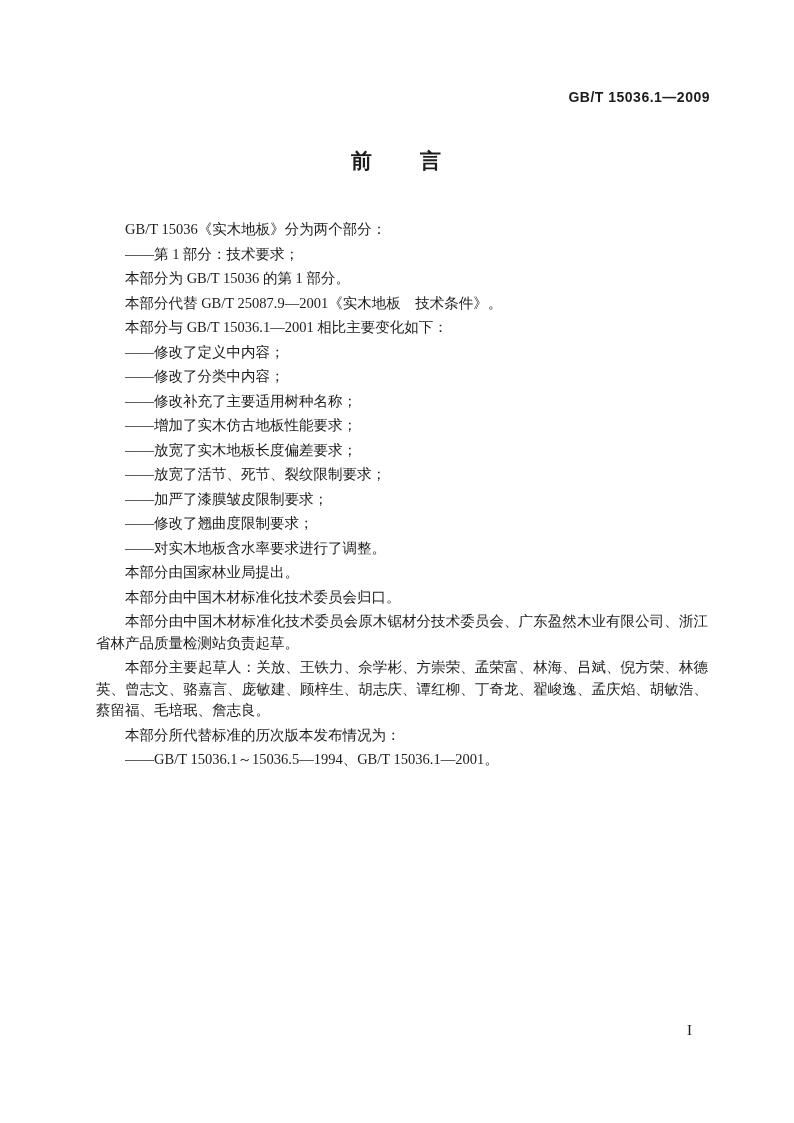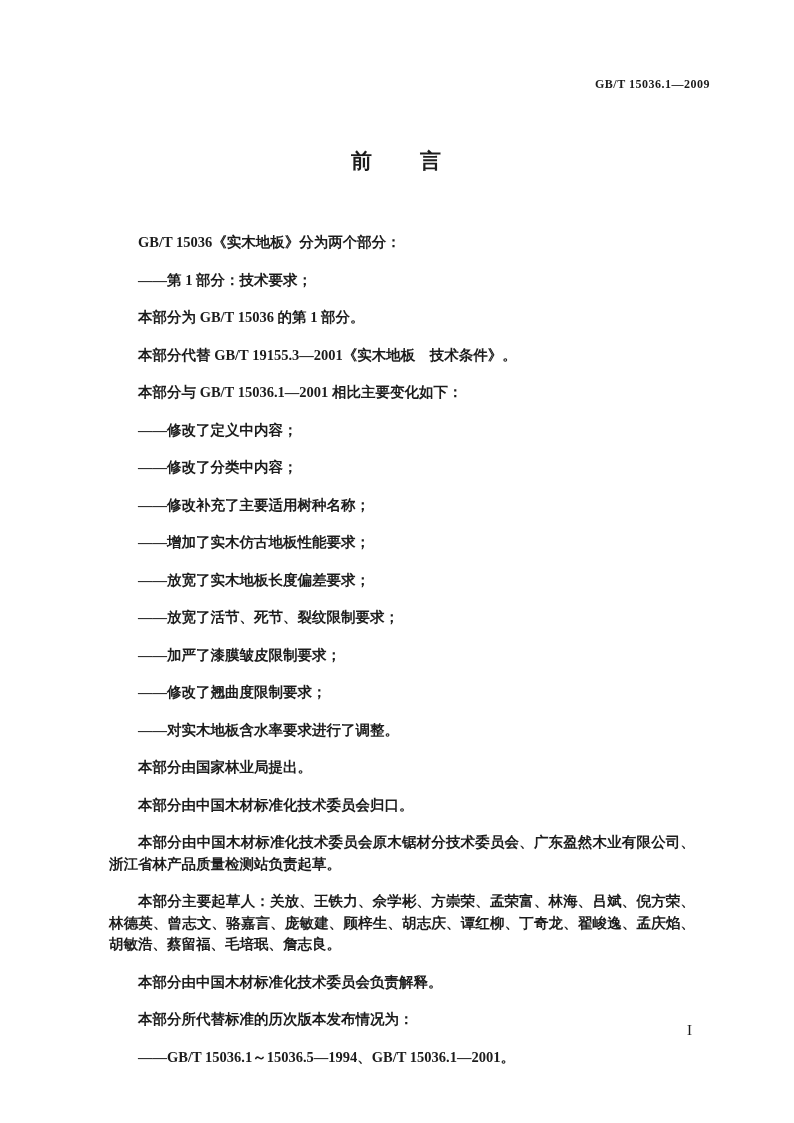--- a/index.html
+++ b/index.html
@@ -12,26 +12,26 @@
     width: 794px;
     height: 1123px;
     margin: 0 auto;
     background: #ffffff;
     font-family: "Liberation Serif", serif;
     color: #1c1c1c;
     overflow: hidden;
   }
   .doc-number {
     position: absolute;
-    top: 77px;
+    top: 89px;
     right: 84px;
-    font-size: 12px;
+    font-size: 14px;
     font-weight: bold;
     letter-spacing: 0.5px;
-    font-family: Liberation Serif, serif;
+    font-family: Liberation Sans, sans-serif;
   }
   .fore-title {
     position: absolute;
     top: 147px;
     left: 0;
     width: 100%;
     text-align: center;
     font-size: 21px;
     font-weight: bold;
     font-family: "Liberation Sans", sans-serif;
@@ -40,23 +40,22 @@
   .doc-body {
     position: absolute;
     left: 93px;
     top: 216px;
     width: 618px;
     font-size: 14.5px;
     line-height: 21.5px;
     text-align: justify;
   }
   .doc-body p {
-    margin: 16px;
+    margin: 3px;
     padding: 0;
-    font-weight: bold;
   }
   .doc-body p.indent {
     text-indent: 2em;
   }
   .page-number {
     position: absolute;
     top: 1022px;
     right: 102px;
     font-size: 15px;
     font-family: "Liberation Serif", serif;
@@ -68,35 +67,34 @@
 <div class="page">
 
   <div class="doc-number">GB/T 15036.1—2009</div>
 
   <div class="fore-title">前　　言</div>
 
   <div class="doc-body" id="doc-body">
       <p class="indent">GB/T 15036《实木地板》分为两个部分：</p>
       <p class="indent">——第 1 部分：技术要求；</p>
       <p class="indent">本部分为 GB/T 15036 的第 1 部分。</p>
-      <p class="indent">本部分代替 GB/T 19155.3—2001《实木地板　技术条件》。</p>
+      <p class="indent">本部分代替 GB/T 25087.9—2001《实木地板　技术条件》。</p>
       <p class="indent">本部分与 GB/T 15036.1—2001 相比主要变化如下：</p>
       <p class="indent">——修改了定义中内容；</p>
       <p class="indent">——修改了分类中内容；</p>
       <p class="indent">——修改补充了主要适用树种名称；</p>
       <p class="indent">——增加了实木仿古地板性能要求；</p>
       <p class="indent">——放宽了实木地板长度偏差要求；</p>
       <p class="indent">——放宽了活节、死节、裂纹限制要求；</p>
       <p class="indent">——加严了漆膜皱皮限制要求；</p>
       <p class="indent">——修改了翘曲度限制要求；</p>
       <p class="indent">——对实木地板含水率要求进行了调整。</p>
       <p class="indent">本部分由国家林业局提出。</p>
       <p class="indent">本部分由中国木材标准化技术委员会归口。</p>
       <p class="indent">本部分由中国木材标准化技术委员会原木锯材分技术委员会、广东盈然木业有限公司、浙江省林产品质量检测站负责起草。</p>
       <p class="indent">本部分主要起草人：关放、王铁力、佘学彬、方崇荣、孟荣富、林海、吕斌、倪方荣、林德英、曾志文、骆嘉言、庞敏建、顾梓生、胡志庆、谭红柳、丁奇龙、翟峻逸、孟庆焰、胡敏浩、蔡留福、毛培珉、詹志良。</p>
-      <p class="indent">本部分由中国木材标准化技术委员会负责解释。</p>
       <p class="indent">本部分所代替标准的历次版本发布情况为：</p>
       <p class="indent">——GB/T 15036.1～15036.5—1994、GB/T 15036.1—2001。</p>
     </div>
 
   <div class="page-number">I</div>
 
 </div>
 
 </body></html>

